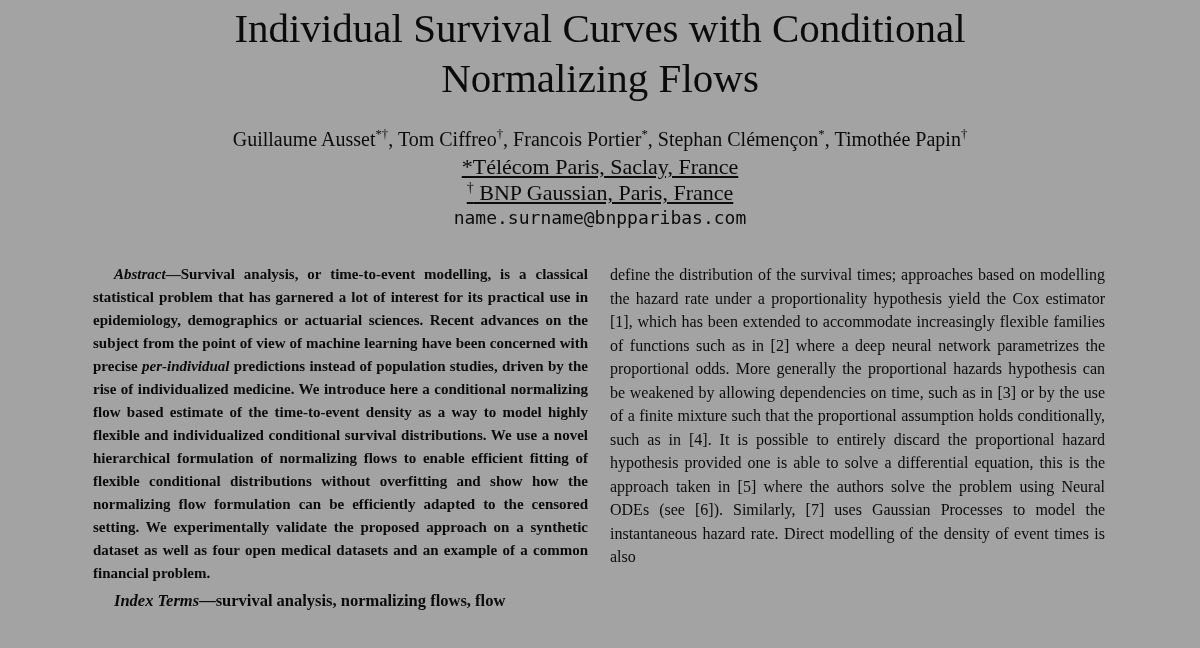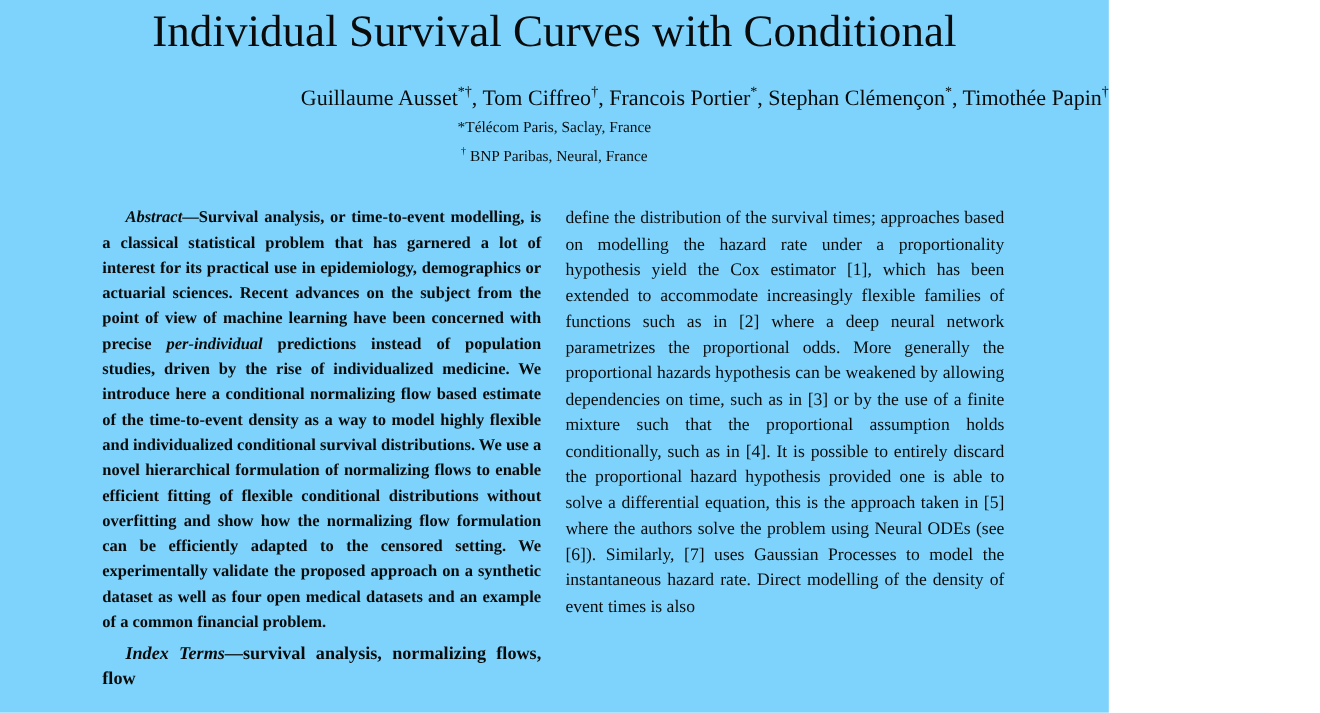--- a/index.html
+++ b/index.html
@@ -1,47 +1,47 @@
 <!DOCTYPE html>
 <html lang="en"><head>
 <meta charset="utf-8">
 <style>
   html, body { margin: 0; padding: 0; background: #ffffff; }
   .page {
     position: relative;
-    width: 1008px;
+    width: 1200px;
     height: 648px;
-    background: #7dd3fc;
+    background: #a3a3a3;
     color: #0b0b0b;
     font-family: "Liberation Serif", serif;
     overflow: hidden;
   }
   .header { text-align: center; padding-top: 3px; }
   .title {
     font-size: 41px;
     font-weight: normal;
     line-height: 50px;
     margin: 0;
   }
   .title .tline { display: block; }
   .authors {
     margin-top: 23px;
     font-size: 20px;
     line-height: 26px;
-    text-align: right;
   }
   .authors sup, .aff sup {
     font-size: 64%;
     line-height: 0;
     vertical-align: super;
   }
   .aff {
-    font-size: 14px;
+    font-size: 22px;
     line-height: 23px;
     margin-top: 3px;
+    text-decoration: underline;
   }
   .email {
     font-family: "DejaVu Sans Mono", monospace;
     font-size: 18px;
     line-height: 24px;
     margin-top: 2px;
   }
   .columns {
     display: flex;
     gap: 22px;
@@ -76,26 +76,28 @@
     -webkit-hyphens: auto;
   }
 </style>
 </head>
 <body>
 
 <div class="page">
   <div class="header">
     <h1 class="title">
       <span class="tline">Individual Survival Curves with Conditional</span>
+      <span class="tline">Normalizing Flows</span>
     </h1>
     <div class="authors">
       <span>Guillaume Ausset</span><sup>*†</sup><span>, Tom Ciffreo</span><sup>†</sup><span>, Francois Portier</span><sup>*</sup><span>, Stephan Clémençon</span><sup>*</sup><span>, Timothée Papin</span><sup>†</sup>
     </div>
     <div class="aff">*Télécom Paris, Saclay, France</div>
-    <div class="aff"><sup>†</sup><span> BNP Paribas, Neural, France</span></div>
+    <div class="aff"><sup>†</sup><span> BNP Gaussian, Paris, France</span></div>
+    <div class="email">name.surname@bnpparibas.com</div>
   </div>
 
   <div class="columns">
     <div class="col">
       <p class="abstract"><span class="abstract-label">Abstract</span><span>—Survival analysis, or time-to-event modelling, is a classical statistical problem that has garnered a lot of interest for its practical use in epidemiology, demographics or actuarial sciences. Recent advances on the subject from the point of view of machine learning have been concerned with precise </span><span class="emph">per-individual</span><span> predictions instead of population studies, driven by the rise of individualized medicine. We introduce here a conditional normalizing flow based estimate of the time-to-event density as a way to model highly flexible and individualized conditional survival distributions. We use a novel hierarchical formulation of normalizing flows to enable efficient fitting of flexible conditional distributions without overfitting and show how the normalizing flow formulation can be efficiently adapted to the censored setting. We experimentally validate the proposed approach on a synthetic dataset as well as four open medical datasets and an example of a common financial problem.</span></p>
       <p class="indexterms"><span class="indexterms-label">Index Terms</span><span>—survival analysis, normalizing flows, flow</span></p>
     </div>
     <div class="col">
       <p class="bodytext">define the distribution of the survival times; approaches based on modelling the hazard rate under a proportionality hypothesis yield the Cox estimator [1], which has been extended to accommodate increasingly flexible families of functions such as in [2] where a deep neural network parametrizes the proportional odds. More generally the proportional hazards hypothesis can be weakened by allowing dependencies on time, such as in [3] or by the use of a finite mixture such that the proportional assumption holds conditionally, such as in [4]. It is possible to entirely discard the proportional hazard hypothesis provided one is able to solve a differential equation, this is the approach taken in [5] where the authors solve the problem using Neural ODEs (see [6]). Similarly, [7] uses Gaussian Processes to model the instantaneous hazard rate. Direct modelling of the density of event times is also</p>
     </div>

